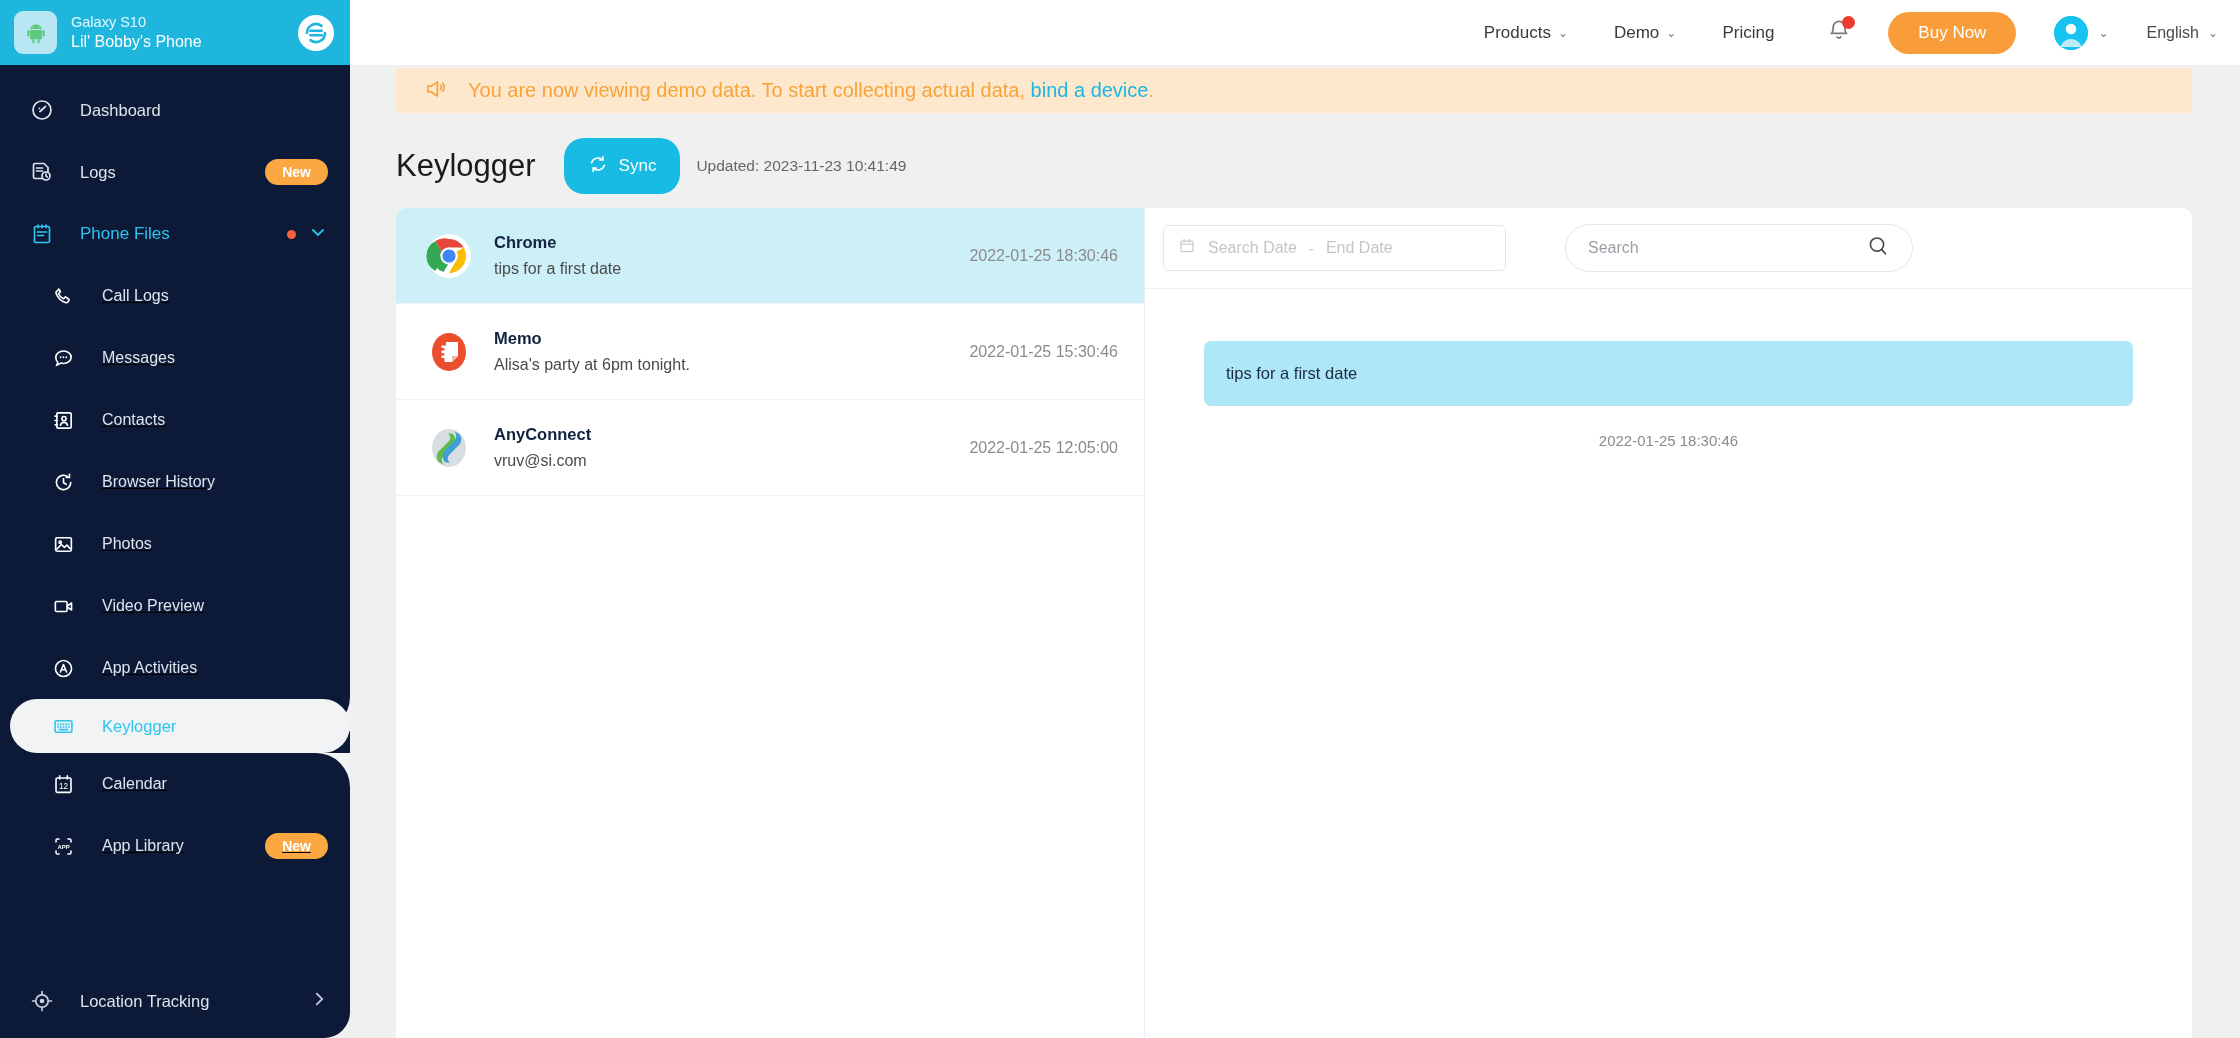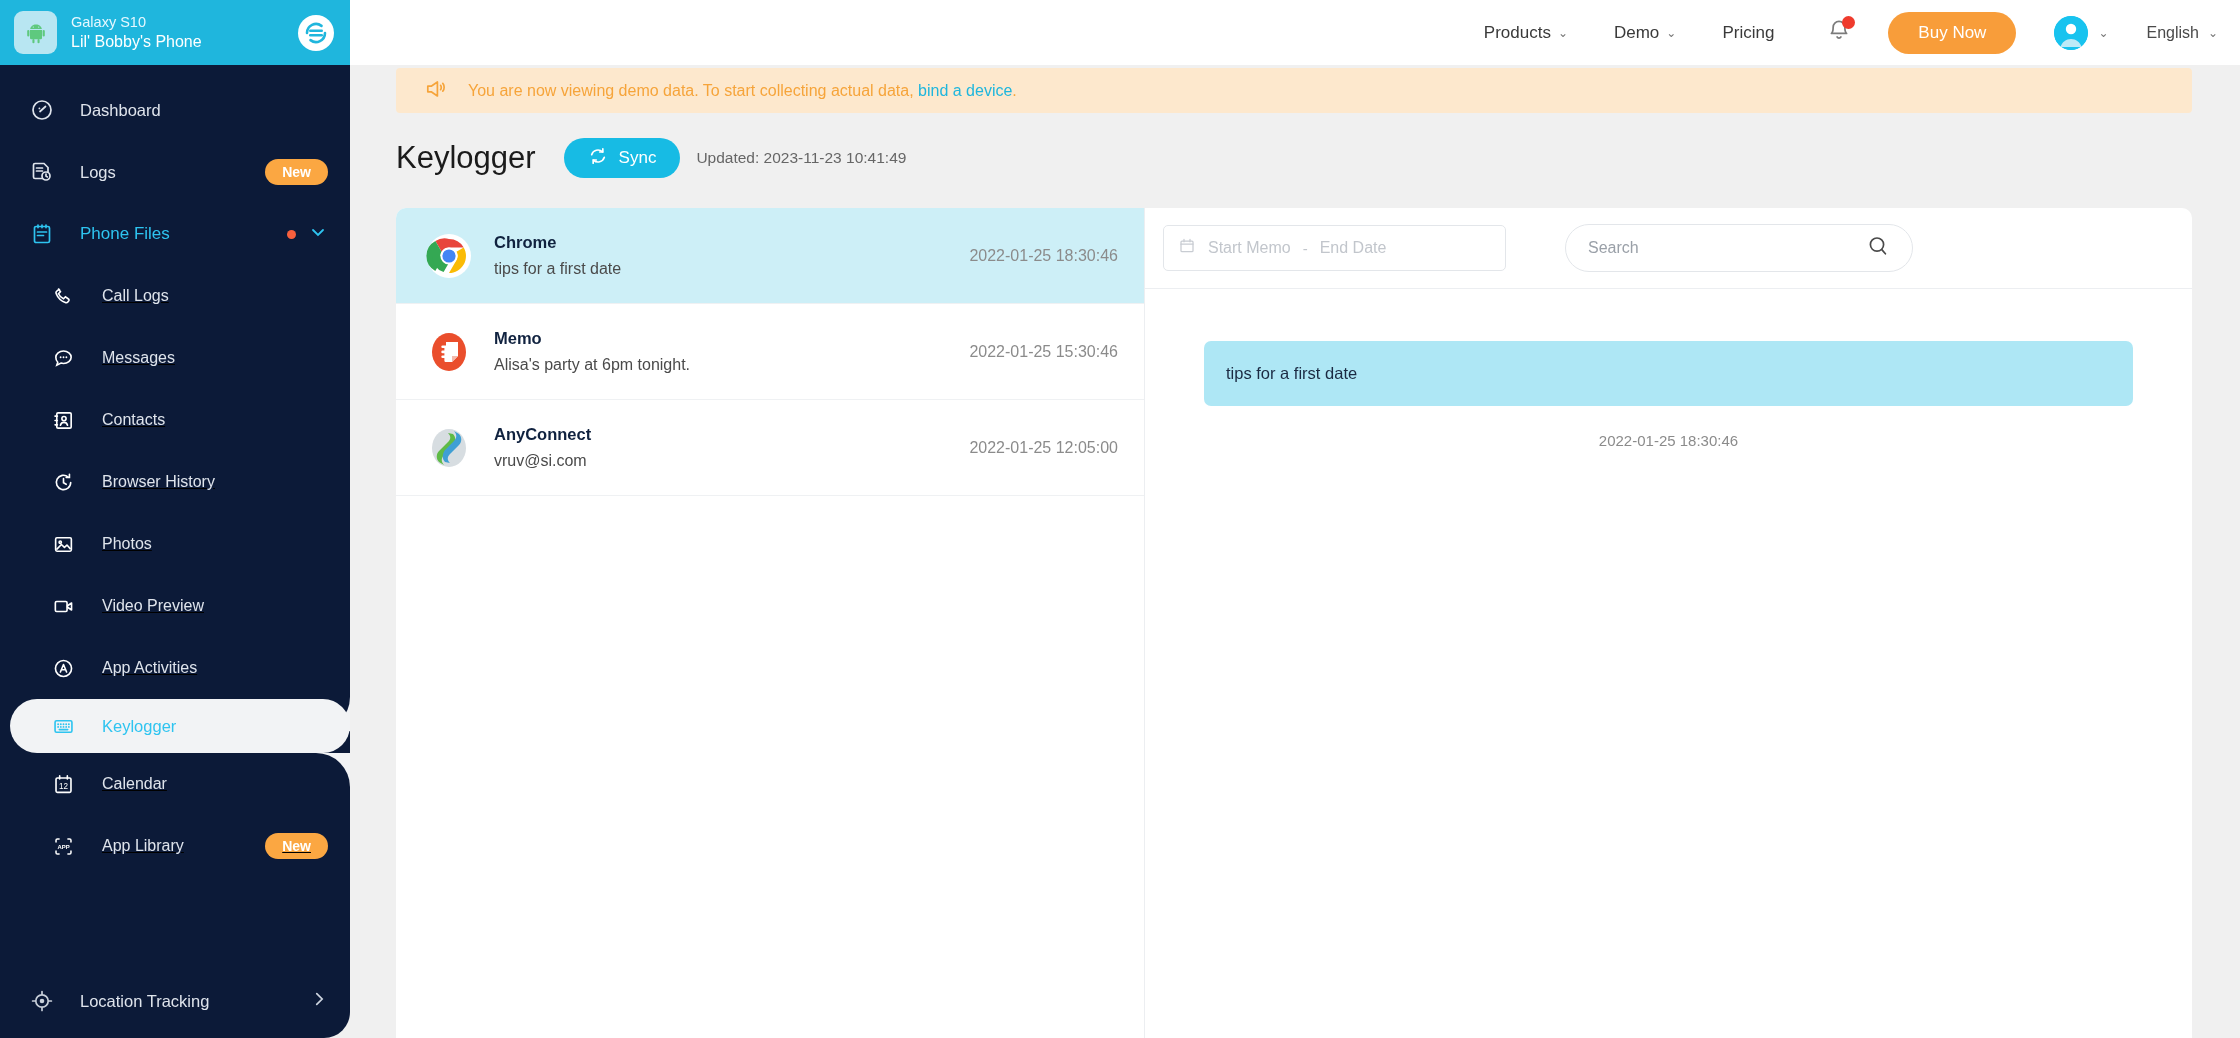--- a/index.html
+++ b/index.html
@@ -98,29 +98,29 @@
     display: flex; align-items: center; justify-content: center; overflow: hidden;
   }
   .lang { margin-left: 38px; font-size: 16px; color: #4a4a4a; display: flex; align-items: center; gap: 9px; cursor: pointer; }
 
   
   .banner {
     position: absolute; left: 396px; top: 68px; width: 1796px; height: 45px;
     background: #fde8cd; border-radius: 4px;
     display: flex; align-items: center; padding-left: 28px; gap: 20px;
   }
-  .banner-txt { font-size: 16px; color: #f6a43a; }
+  .banner-txt { font-size: 20px; color: #f6a43a; }
   .banner-txt a { color: #1fb6dd; text-decoration: none; }
 
   
   .titlerow { position: absolute; left: 396px; top: 138px; display: flex; align-items: center; }
   .page-title { font-size: 31px; color: #1b1b1b; font-weight: normal; }
   .sync-btn {
     margin-left: 28px; background: #17bbe4; color: #fff; border: none;
-    border-radius: 20px; height: 40px; padding: 0 24px; font-size: 17px;
+    border-radius: 20px; height: 56px; padding: 0 24px; font-size: 17px;
     display: flex; align-items: center; gap: 11px; cursor: pointer;
   }
   .updated { margin-left: 16px; font-size: 15.5px; color: #666; white-space: nowrap; }
 
   
   .panel {
     position: absolute; left: 396px; top: 208px; width: 1796px; height: 830px;
     background: #fff; border-radius: 10px 10px 0 0; display: flex; overflow: hidden;
   }
   .listcol { width: 749px; border-right: 1px solid #eceef1; }
@@ -485,21 +485,21 @@
 
     <div class="detailcol">
       <div class="filterbar">
         <div class="daterange">
           <span>
             <svg width="18" height="18" viewBox="0 0 24 24" fill="none" stroke="#c8ccd2" stroke-width="1.7">
               <rect x="4" y="5.4" width="16" height="14.2" rx="1.4"></rect>
               <path d="M4 9.6h16M8 3.2v3.2M16 3.2v3.2" stroke-linecap="round"></path>
             </svg>
           </span>
-          <span class="dr-ph">Start Memo</span>
+          <span class="dr-ph">Search Date</span>
           <span class="dr-dash">-</span>
           <span class="dr-ph">End Date</span>
         </div>
         <div class="searchbox">
           <span class="si">Search</span>
           <span>
             <svg width="24" height="24" viewBox="0 0 24 24" fill="none" stroke="#4a4a4a" stroke-width="1.7">
               <circle cx="11" cy="10.6" r="6.6"></circle>
               <path d="M15.8 15.6 19.4 19.8" stroke-linecap="round"></path>
             </svg>

